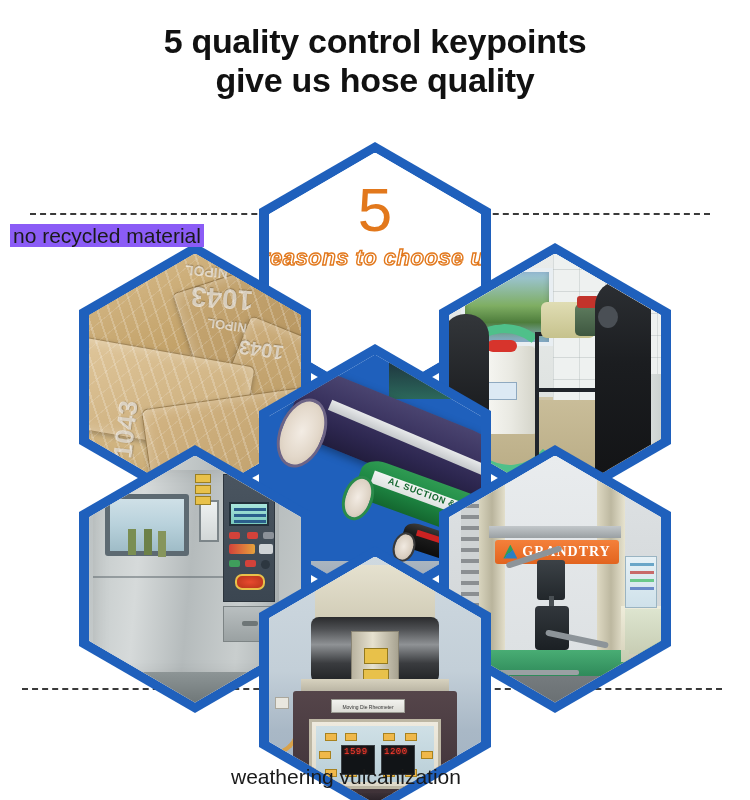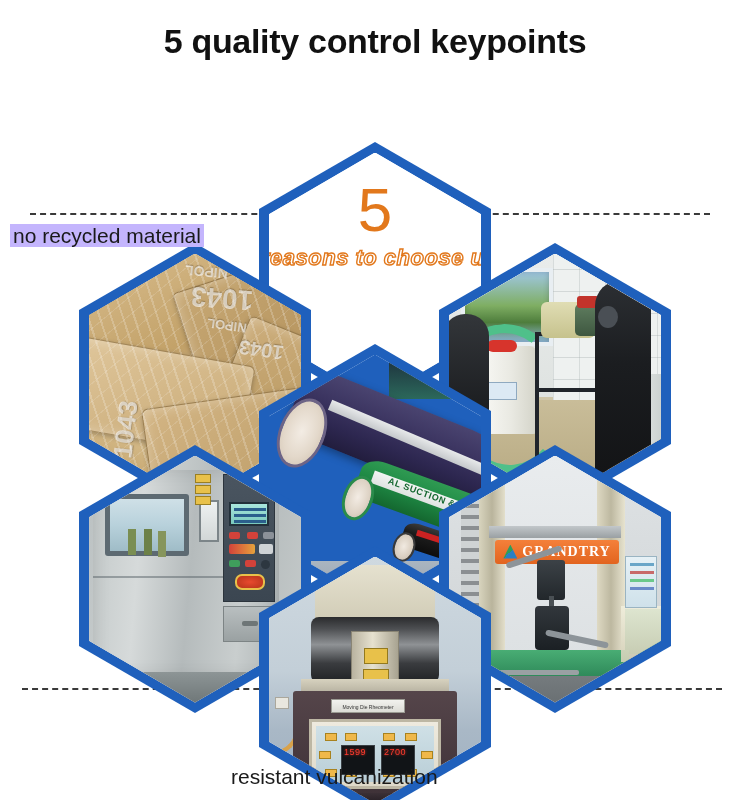--- a/index.html
+++ b/index.html
@@ -41,21 +41,21 @@
   .dash-tl { left: 30px;  top: 213px; width: 680px; }
   .dash-bl { left: 22px;  top: 688px; width: 700px; }
 
   
   .hex-label {
     position: absolute;
     font-family: "Liberation Sans", sans-serif;
     font-size: 21px;
     color: #1a1a1a;
     white-space: nowrap;
-    background: #c4b5fd;
+    background: #8b5cf6;
     padding: 0 3px;
     line-height: 1.1;
   }
   .lbl-no-recycled     { left: 10px;  top: 224px; }
   .lbl-chemical        { left: 531px; top: 224px; }
   .lbl-weathering      { left: 22px;  top: 673px; }
   .lbl-tensile         { left: 566px; top: 673px; }
   .lbl-monitoring      { left: 228px; top: 765px; background: transparent; }
 
   
@@ -449,21 +449,21 @@
   .rh-l5 { left: 56px;  top: 212px; }
   .rh-l6 { left: 76px;  top: 212px; }
   .rh-l7 { left: 114px; top: 212px; }
   .rh-l8 { left: 136px; top: 212px; }
   .rh-l9 { left: 50px;  top: 194px; }
   .rh-l10{ left: 152px; top: 194px; }
   .rh-disp { position: absolute; width: 34px; height: 30px; background:#111417; border:1px solid #3a4045; }
   .rh-d1 { left: 72px; top: 188px; }
   .rh-d2 { left: 112px; top: 188px; }
   .rh-num {
-    position: absolute; font-family: Liberation Sans, sans-serif; font-size: 9px;
+    position: absolute; font-family: Liberation Mono, monospace; font-size: 9px;
     color: #ff3b2e; letter-spacing: 0.5px; text-shadow: 0 0 3px rgba(255,60,40,.8);
   }
   .rh-n1 { left: 75px;  top: 190px; }
   .rh-n2 { left: 115px; top: 190px; }
   .rh-feet { position: absolute; left: 30px; top: 236px; width: 152px; height: 8px;
              background: linear-gradient(180deg,#3b3036,#2a2228); }
   .rh-wall { position: absolute; left: 0; top: 0; width: 212px; height: 130px;
              background: linear-gradient(180deg,#d2dde4,#c2ced7); z-index: -1; }
   .rh-cable { position: absolute; left: 170px; top: 150px; width: 42px; height: 60px;
               border-left: 4px solid #2a2a2a; border-bottom: 4px solid #2a2a2a;
@@ -474,20 +474,21 @@
   .rh-socket { position: absolute; left: 6px; top: 140px; width: 14px; height: 12px;
                background:#e9e7df; border:1px solid #aaa79c; }
 </style>
 </head>
 <body>
 
 <div id="root">
 
   <div class="title-block">
     <div class="title-line">5 quality control keypoints</div>
+    <div class="title-line">give us hose quality</div>
   </div>
 
   <div class="dash dash-tl"></div>
   <div class="dash dash-bl"></div>
 
   <div class="hex-grid">
 
     <div class="hex hex-center-top">
       <div class="hex-inner">
         <div class="promo">
@@ -631,24 +632,24 @@
           <div class="rh-lamp rh-l4"></div>
           <div class="rh-lamp rh-l5"></div>
           <div class="rh-lamp rh-l6"></div>
           <div class="rh-lamp rh-l7"></div>
           <div class="rh-lamp rh-l8"></div>
           <div class="rh-lamp rh-l9"></div>
           <div class="rh-lamp rh-l10"></div>
           <div class="rh-disp rh-d1"></div>
           <div class="rh-disp rh-d2"></div>
           <div class="rh-num rh-n1">1599</div>
-          <div class="rh-num rh-n2">2700</div>
+          <div class="rh-num rh-n2">1200</div>
           <div class="rh-feet"></div>
         </div>
       </div>
     </div>
 
   </div>
 
   <div class="hex-label lbl-no-recycled">no recycled material</div>
-  <div class="hex-label lbl-monitoring">resistant vulcanization</div>
+  <div class="hex-label lbl-monitoring">weathering vulcanization</div>
 
 </div>
 
 </body></html>

